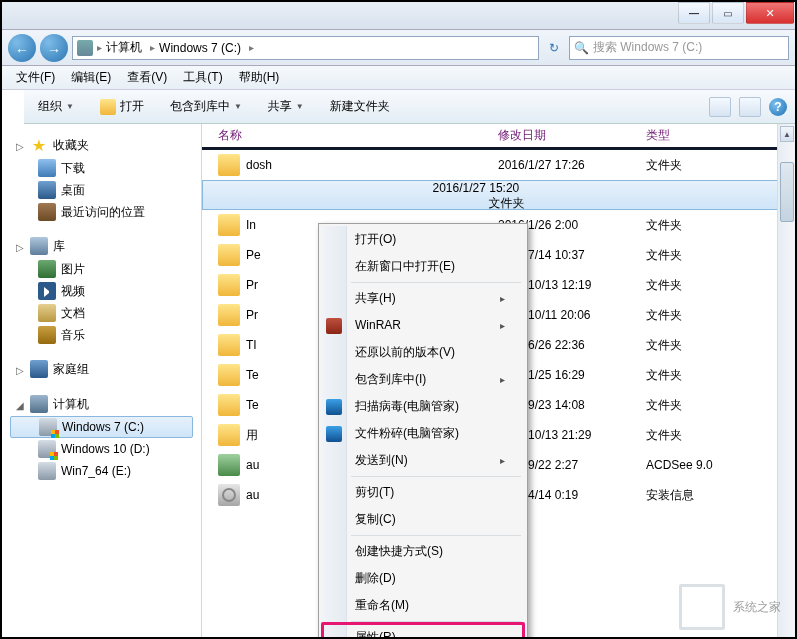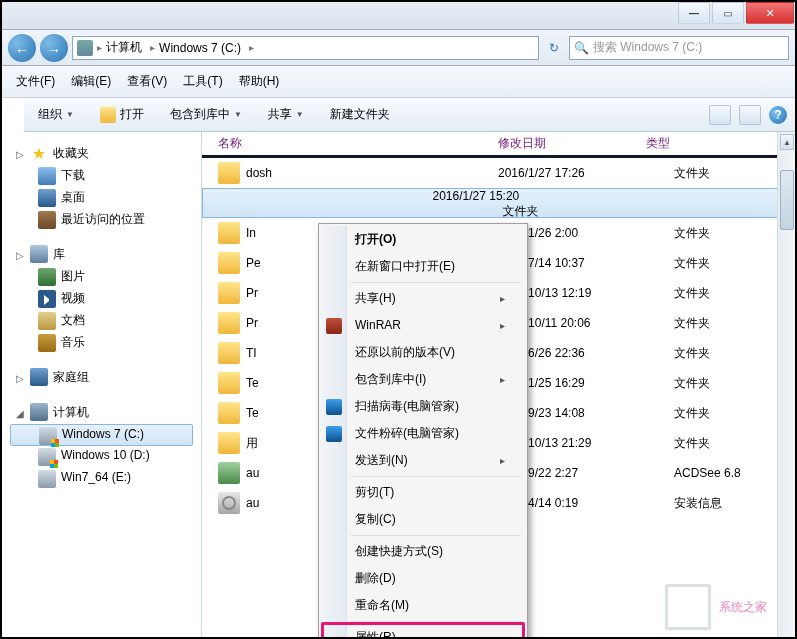--- a/index.html
+++ b/index.html
@@ -17,39 +17,39 @@
 .navbar { height: 36px; background: linear-gradient(#f0f5fb,#e1e9f2); display:flex; align-items:center; padding:0 6px; gap:4px; border-bottom:1px solid #aab; }
 .navarrow { width:28px; height:28px; border-radius:50%; background: radial-gradient(circle at 30% 30%, #7dbce8, #2b76b4); color:#fff; display:flex; align-items:center; justify-content:center; font-size:14px; }
 .breadcrumb { flex:1; height:24px; background:#fff; border:1px solid #91a7bf; display:flex; align-items:center; padding:0 4px; }
 .bcseg { display:flex; align-items:center; gap:4px; padding:0 4px; }
 .bcseg .chev { color:#777; font-size:10px; }
 .bcicon { width:16px; height:16px; background:linear-gradient(#7aa,#689); border-radius:2px; }
 .refresh { width:22px; height:22px; display:flex; align-items:center; justify-content:center; color:#2b76b4; }
 .searchbox { width:220px; height:24px; background:#fff; border:1px solid #91a7bf; display:flex; align-items:center; padding:0 4px; color:#999; gap:4px; }
 
 
-.menubar { height:32px; background:linear-gradient(#f5f9fc,#e8eff6); display:flex; align-items:center; padding-left:6px; gap:0; border-bottom:1px solid #ccd; }
+.menubar { height:24px; background:linear-gradient(#f5f9fc,#e8eff6); display:flex; align-items:center; padding-left:6px; gap:0; border-bottom:1px solid #ccd; }
 .menubar span { padding:3px 8px; }
 
 
 .toolbar { height:34px; background:linear-gradient(#f7fafd,#e3edf5); display:flex; align-items:center; padding:0 8px; gap:14px; border-bottom:1px solid #bcc;margin-left:22px; }
 .tbutton { display:flex; align-items:center; gap:4px; padding:3px 6px; }
 .tdd::after { content:" ▼"; font-size:8px; color:#555; }
 .ticon { width:16px; height:16px; }
 .ticon.folder { background:linear-gradient(#ffe58a,#f0b63b); border-radius:2px; }
 .toolbar .right { margin-left:auto; display:flex; gap:8px; align-items:center; }
 .viewicon { width:22px; height:20px; background:linear-gradient(#f5f9ff,#d6e4f1); border:1px solid #b3c5d7; border-radius:2px; }
 .helpicon { width:18px; height:18px; border-radius:50%; background:radial-gradient(circle at 35% 35%, #7cc0ef,#1d6fb5); color:#fff; display:flex; align-items:center; justify-content:center; font-weight:bold; }
 
 
 .main { display:flex; height: calc(639px - 28px - 36px - 24px - 34px - 4px); }
 .sidebar { width:200px; border-right:1px solid #cfd7df; overflow:hidden; padding-top:8px; position:relative; }
 .sbgroup { padding: 2px 8px 10px 8px; }
 .sbheader { display:flex; align-items:center; gap:5px; padding:2px 0 3px 6px; }
-.sbitem { display:flex; align-items:flex-start; gap:5px; padding:2px 0 2px 28px; height:22px; }
+.sbitem { display:flex; align-items:center; gap:5px; padding:2px 0 2px 28px; height:22px; }
 .sbitem.sel { background:linear-gradient(#e6f1fb,#cfe5f8); border:1px solid #8ab7dd; border-radius:2px; }
 .exp { width:9px; height:9px; position:relative; font-size:10px; color:#666; }
 .icon { width:18px; height:18px; display:inline-flex; align-items:center; justify-content:center; }
 .icon.star { color:#f0c419; font-size:16px; }
 .icon.folder-s { background:linear-gradient(#8fc0ef,#3f7bb5); border-radius:2px; }
 .icon.desktop { background:linear-gradient(#6fa0d0,#2b5a8a); border-radius:2px; }
 .icon.recent { background:linear-gradient(#a07850,#6b4a25); border-radius:2px; }
 .icon.lib { background:linear-gradient(#b0c7de,#5e7e9b); border-radius:2px; }
 .icon.vid { background:#2b5a8a; border-radius:2px; position:relative;} .icon.vid::after{content:""; position:absolute; inset:3px; border-left:5px solid #fff; border-top:4px solid transparent; border-bottom:4px solid transparent; left:6px; top:5px;}
 .icon.pic { background:linear-gradient(#6ca870,#2e6f33); border-radius:2px; }
@@ -68,38 +68,38 @@
 .col-date { width:148px; }
 .col-type { flex:1; }
 .filelist { }
 .frow { display:flex; align-items:center; height:30px; padding-left:16px; }
 .frow.selected { background:linear-gradient(#e6f1fb,#cfe5f8); border:1px solid #8ab7dd;flex-direction:column; }
 .frow .ficon { width:22px; height:22px; margin-right:6px; background:linear-gradient(#ffe58a,#f0b63b); border-radius:2px; }
 .frow .ficon.img { background:linear-gradient(#9fd09f,#4a8a4a); }
 .frow .ficon.inf { background:linear-gradient(#e6e6e6,#a6a6a6); position:relative;} .frow .ficon.inf::after{content:"";position:absolute;width:10px;height:10px;border:2px solid #888;border-radius:50%;left:4px;top:4px;}
 .frow .fname { width:252px; overflow:hidden; white-space:nowrap; }
 .frow .fdate { width:148px; }
-.frow .ftype { flex:1;margin-left:28px; }
+.frow .ftype { flex:1; }
 .vscroll { position:absolute; top:0; right:0; width:18px; height:100%; background:linear-gradient(90deg,#e8edf2,#f3f6f9); border-left:1px solid #d5dde5; }
 .vscroll .thumb { width:14px; height:60px; margin:20px 2px 0; background:linear-gradient(#e0e8f0,#c5d3e0); border:1px solid #99b0c6; border-radius:2px; }
 .vscroll .arr { width:14px; height:16px; margin:2px; background:linear-gradient(#f2f6fa,#d5e1ec); border:1px solid #b0c0d0; display:flex;align-items:center;justify-content:center;font-size:8px;color:#556;}
 
 
 .ctxmenu { position:absolute; left:316px; top:221px; width:210px; background:#f5f5f5; border:1px solid #a0a0a0; box-shadow:3px 3px 6px rgba(0,0,0,.35); z-index:100; padding:2px; }
 .ctxmenu .iconstrip { position:absolute; left:2px; top:2px; bottom:2px; width:26px; background:linear-gradient(90deg,#f1f4f8,#e5ebf1); border-right:1px solid #dbe2e9; }
 .ctxitem { position:relative; padding:4px 20px 4px 34px; line-height:19px; display:flex; justify-content:space-between; align-items:center; }
 .ctxitem .sub::after { content:"▸"; font-size:10px; color:#555; }
 .ctxsep { border-top:1px solid #d8dde2; margin:2px 4px 2px 30px; }
 .ctxicon { position:absolute; left:5px; width:16px; height:16px; border-radius:2px; }
 .ctxicon.rar { background:linear-gradient(#c05040,#8a2515); }
 .ctxicon.shield { background:linear-gradient(#3aa0e8,#105090); }
 .ctxhl { position:absolute; border:3px solid #e61672; border-radius:2px; pointer-events:none; }
 
 
-.watermark { position:absolute; right:16px; bottom:0; width:240px; height:60px; color:#ec4899; font-size:14px; display:flex; align-items:center; justify-content:flex-end; padding-right:12px; opacity:.7; pointer-events:none; }
+.watermark { position:absolute; right:2px; bottom:0; width:240px; height:60px; color:#737373; font-size:14px; display:flex; align-items:center; justify-content:flex-end; padding-right:12px; opacity:.7; pointer-events:none; }
 .watermark::before { content:""; width:40px; height:40px; border:3px solid #ccd3da; border-radius:2px; margin-right:8px; }
 </style>
 </head>
 <body>
 
 <div class="titlebar">
   <div class="tbtn min"></div>
   <div class="tbtn max"></div>
   <div class="tbtn close"></div>
 </div>
@@ -288,39 +288,39 @@
         <div class="frow">
           <span class="ficon folder"></span>
           <span class="fname">用</span>
           <span class="fdate">2016/10/13 21:29</span>
           <span class="ftype">文件夹</span>
         </div>
         <div class="frow">
           <span class="ficon img"></span>
           <span class="fname">au</span>
           <span class="fdate">2015/9/22 2:27</span>
-          <span class="ftype">ACDSee 6.8</span>
+          <span class="ftype">ACDSee 9.0</span>
         </div>
         <div class="frow">
           <span class="ficon inf"></span>
           <span class="fname">au</span>
           <span class="fdate">2016/4/14 0:19</span>
           <span class="ftype">安装信息</span>
         </div>
       </div>
     <div class="vscroll">
       <div class="arr">▲</div>
       <div class="thumb"></div>
     </div>
   </div>
 </div>
 
 <div class="ctxmenu" id="ctxmenu">
   <div class="iconstrip"></div>
-<div class="ctxitem" style="font-weight: bold;">
+<div class="ctxitem" style="font-weight: normal;">
       <span>打开(O)</span>
     </div>
     <div class="ctxitem">
       <span>在新窗口中打开(E)</span>
     </div>
     <div class="ctxsep"></div>
     <div class="ctxitem">
       <span>共享(H)</span>
       <span class="sub"></span>
     </div>

